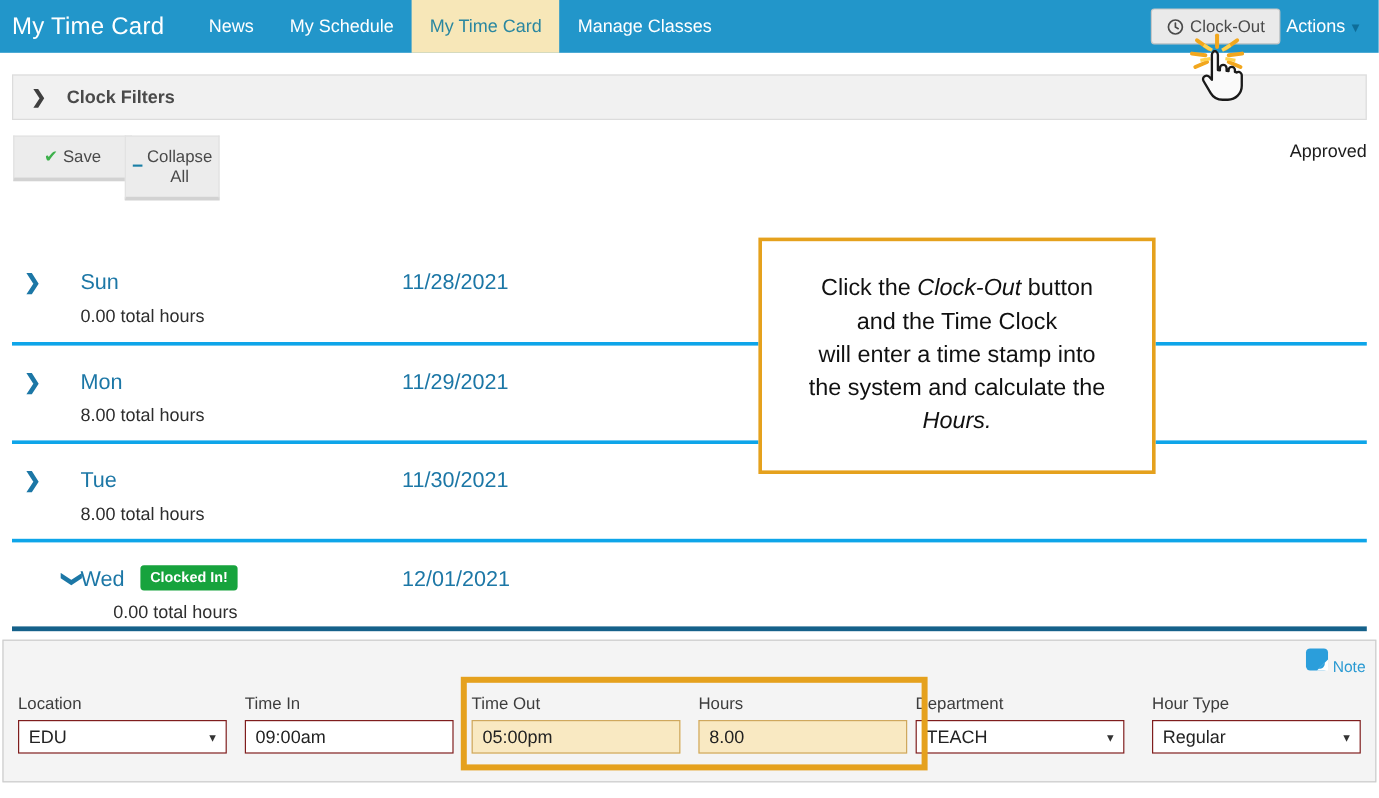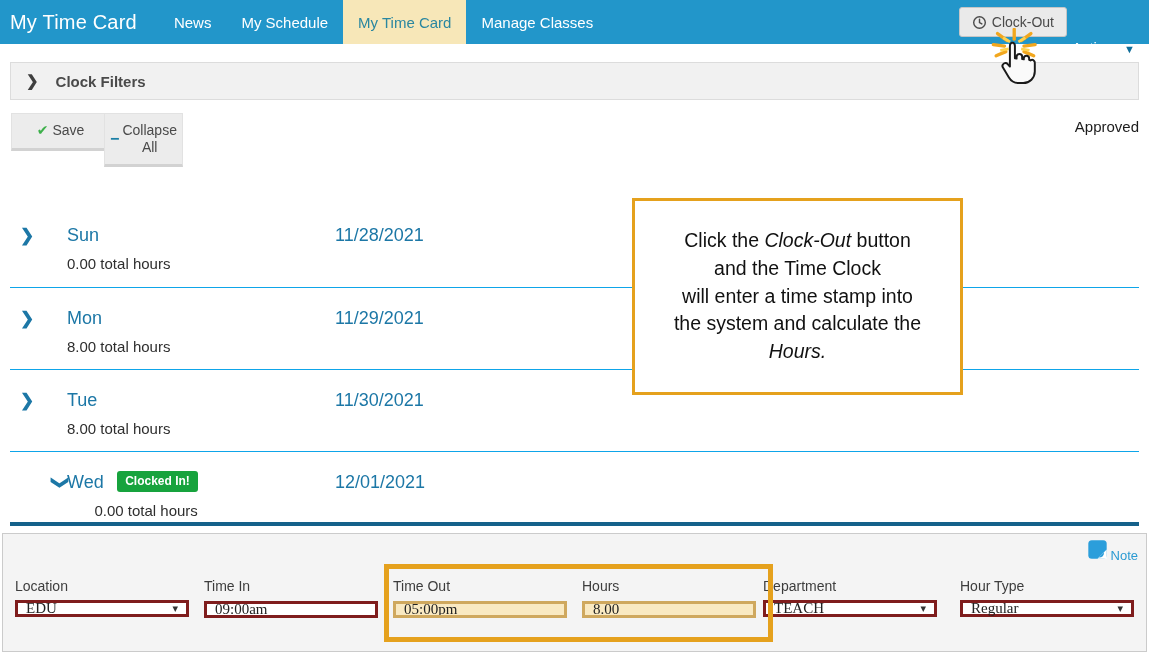--- a/index.html
+++ b/index.html
@@ -13,21 +13,21 @@
     padding:0 22px 0 10px; letter-spacing:.2px; }
   .tab { display:flex; align-items:center; padding:0 15px; color:#fff;
     font-size:15px; cursor:pointer; }
   .tab.active { background:var(--active-tab-bg,#f7e7b8); color:var(--active-tab-fg,#2a87a0); }
   .clockout-btn { position:absolute; right:82px; top:7px; height:30px;
     background:#eaeaea; border:1px solid #c6c6c6; border-radius:3px;
     color:#4a4a4a; font-size:14px; display:flex; align-items:center; gap:5px;
     padding:0 12px; cursor:pointer; }
   .clockout-btn svg { display:block; }
   .actions { position:absolute; right:14px; top:0; height:44px; color:#fff;
-    font-size:15px; display:flex; align-items:center; gap:3px; cursor:pointer;margin-top:25px; }
+    font-size:15px; display:flex; align-items:center; gap:3px; cursor:pointer; }
   .actions .caret { color:#0e6d99; font-size:11px; margin-top:3px; }
 
   
   .cursor-wrap { position:absolute; left:988px; top:28px; width:58px; height:64px;
     z-index:60; pointer-events:none; }
 
   
   .filters-bar { margin:18px 10px 0 10px; height:38px; background:#f1f1f1;
     border:1px solid #dcdcdc; display:flex; align-items:center; padding:0 15px;
     gap:17px; cursor:pointer; }
@@ -43,21 +43,21 @@
   .btn-save { left:0; top:0; width:99px; height:38px; }
   .btn-collapse { left:93px; top:0; width:79px; height:54px; padding:0 8px;justify-content:center; }
   .icon-check::before { content:"✔"; color:var(--check-green,#3db04b);
     font-size:14px; margin-right:4px; }
   .icon-minus::before { content:"−"; color:var(--collapse-teal,#1a7fa6);
     font-weight:bold; font-size:16px; margin-right:3px; }
   .approved { position:absolute; right:0; top:5px; font-size:15px; color:#1c1c1c; }
 
   
   .day-list { margin-top:32px; }
-  .day-row { position:relative; margin:0 10px; border-bottom:1px solid #0ea5e9;
+  .day-row { position:relative; margin:0 10px; border-bottom:3px solid #0ea5e9;
     display:flex; }
   .day-row.last { border-bottom:none;text-align:right; }
   .r1 { height:88px; padding-top:25px; }
   .r2,.r3 { height:82px; padding-top:20px; }
   .r4 { height:70px; padding-top:20px; }
   .chev { width:57px; padding-left:10px; color:var(--link-blue,#1b79a8);
     font-size:17px; font-weight:bold; cursor:pointer; }
   .chev::before { content:"❯"; display:inline-block; }
   .chev.down::before { transform:rotate(90deg); }
   .day-link { color:var(--link-blue,#1c77a6); font-size:18px; text-decoration:none;
@@ -78,22 +78,22 @@
     display:flex; flex-direction:column; justify-content:center; text-align:center;
     font-size:19.5px; color:#111; padding:10px 12px; line-height:1.42; }
   .it { font-style:italic; }
 
   
   .entry-panel { position:relative; margin:7px 2px 0 2px; height:119px;
     background:#f4f4f4; border:1px solid #cbcbcb; }
   .field { position:absolute; top:44px; width:174px; }
   .f0{left:12px} .f1{left:201px} .f2{left:390px} .f3{left:579px} .f4{left:760px} .f5{left:957px}
   .field-label { font-size:14px; color:#3d3d3d; margin-bottom:6px; }
-  .field-input { width:100%; height:17px; border:3px solid #7f1d1d; background:#fff;
-    font-size:15px; color:#222; padding:3px 8px; font-family:Liberation Serif, serif; }
+  .field-input { width:100%; height:28px; border:1px solid #7f1d1d; background:#fff;
+    font-size:15px; color:#222; padding:3px 8px; font-family:Liberation Sans, sans-serif; }
   .field-input.tan { background:var(--tan-bg,#f9e9c2); border-color:#cfa85e; }
   .sel { display:flex; align-items:center; justify-content:space-between; cursor:pointer; }
   .sel::after { content:"▾"; font-size:11px; color:#333; }
   .highlight-box { position:absolute; left:381px; top:30px; width:389px; height:78px;
     border:5px solid var(--highlight-orange,#e2a01b); pointer-events:none; z-index:10; }
   .note { position:absolute; right:8px; top:5px; display:flex; align-items:flex-end;
     gap:3px; color:var(--note-blue,#2a9ad2); font-size:13px; cursor:pointer; }
 </style>
 </head>
 <body>

